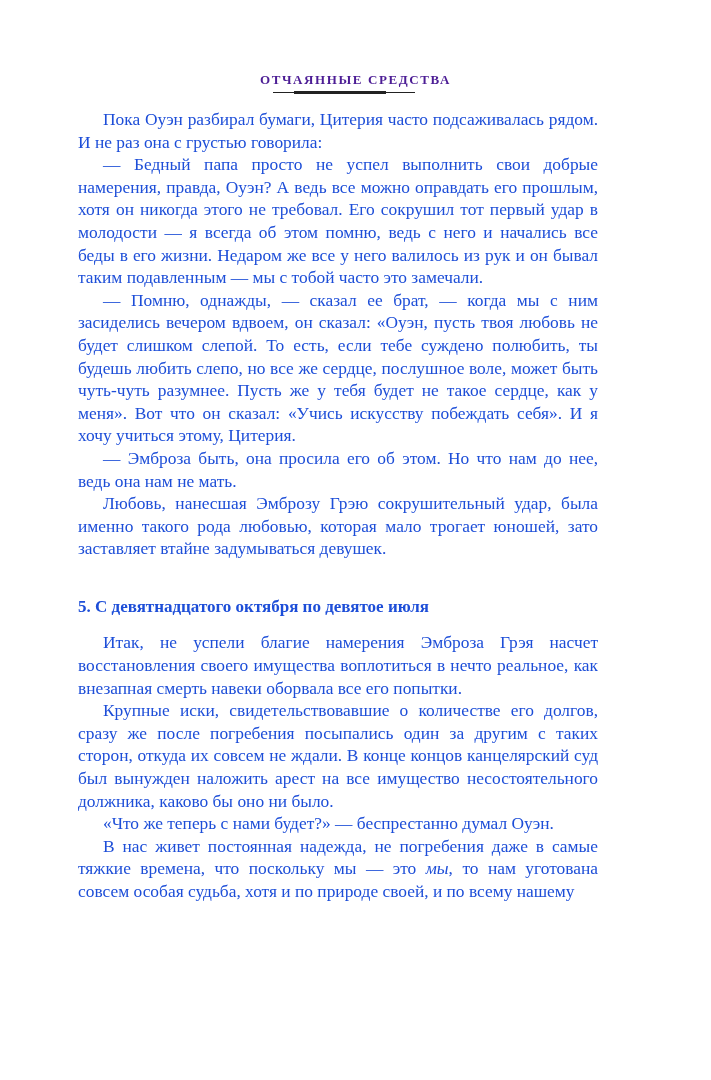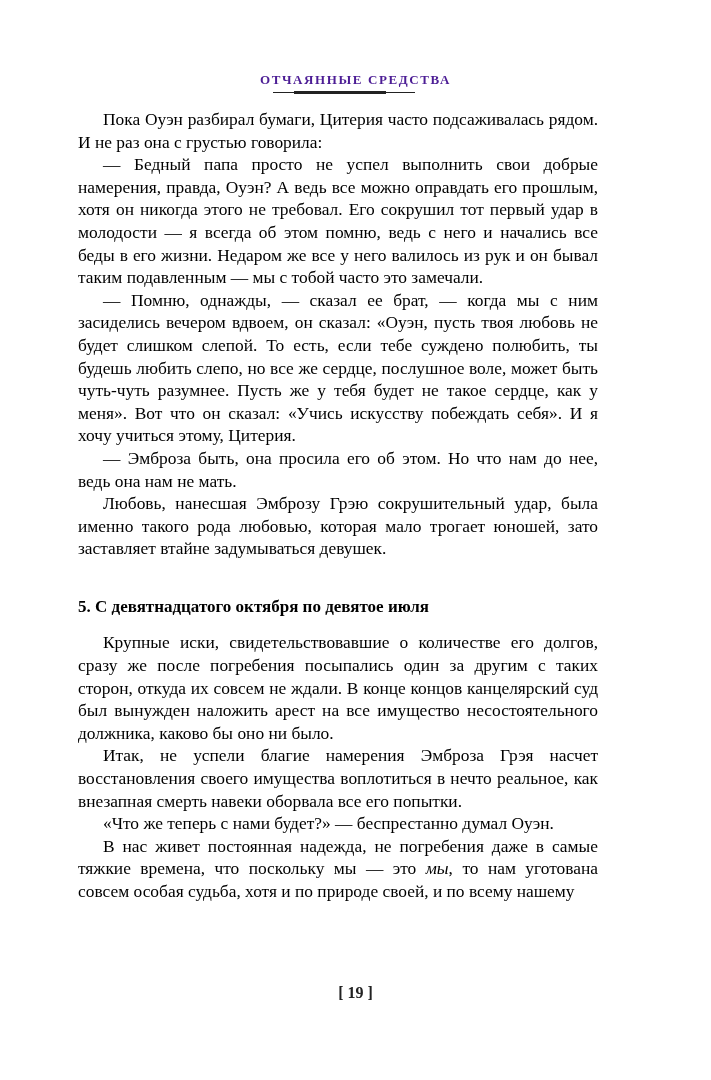--- a/index.html
+++ b/index.html
@@ -8,21 +8,21 @@
     .running-head {
       position: absolute; top: 72px; left: 0; width: 711px; text-align: center;
       font-family: "Liberation Serif", "DejaVu Serif", serif; font-weight: bold;
       font-size: 13px; letter-spacing: 1.6px; color: #4c1d95;
     }
     .rule { position: absolute; top: 92px; left: 273px; width: 142px; height: 1px; background: #222; }
     .rule-thick { position: absolute; top: 91px; left: 294px; width: 92px; height: 3px; background: #222; }
     .text {
       position: absolute; left: 78px; top: 108px; width: 520px;
       font-family: "Liberation Serif", "DejaVu Serif", serif; font-size: 17.4px; line-height: 22.6px;
-      text-align: justify; color: #000000;
+      text-align: justify; color: #1d4ed8;
     }
     .text p { margin: 0; text-indent: 25px; text-align-last: left; }
     .chapter-title {
       font-family: "Liberation Serif", "DejaVu Serif", serif; font-weight: bold; font-size: 17px;
       text-align: left; margin: 36px 0 13px 0; text-indent: 0;
     }
     .folio {
       position: absolute; top: 984px; left: 0; width: 711px; text-align: center;
       font-family: "Liberation Serif", "DejaVu Serif", serif; font-weight: bold; font-size: 16px; color: #222;
     }
@@ -38,20 +38,19 @@
 
   <div class="text">
     <p>Пока Оуэн разбирал бумаги, Цитерия часто подсаживалась рядом. И не раз она с грустью говорила:</p>
     <p>— Бедный папа просто не успел выполнить свои добрые намерения, правда, Оуэн? А ведь все можно оправдать его прошлым, хотя он никогда этого не требовал. Его сокрушил тот первый удар в молодости — я всегда об этом помню, ведь с него и начались все беды в его жизни. Недаром же все у него валилось из рук и он бывал таким подавленным — мы с тобой часто это замечали.</p>
     <p>— Помню, однажды, — сказал ее брат, — когда мы с ним засиделись вечером вдвоем, он сказал: «Оуэн, пусть твоя любовь не будет слишком слепой. То есть, если тебе суждено полюбить, ты будешь любить слепо, но все же сердце, послушное воле, может быть чуть-чуть разумнее. Пусть же у тебя будет не такое сердце, как у меня». Вот что он сказал: «Учись искусству побеждать себя». И я хочу учиться этому, Цитерия.</p>
     <p>— Эмброза быть, она просила его об этом. Но что нам до нее, ведь она нам не мать.</p>
     <p>Любовь, нанесшая Эмброзу Грэю сокрушительный удар, была именно такого рода любовью, которая мало трогает юношей, зато заставляет втайне задумываться девушек.</p>
 
     <div class="chapter-title">5. С девятнадцатого октября по девятое июля</div>
 
+    <p>Итак, не успели благие намерения Эмброза Грэя насчет восстановления своего имущества воплотиться в нечто реальное, как внезапная смерть навеки оборвала все его попытки.</p>
     <p>Крупные иски, свидетельствовавшие о количестве его долгов, сразу же после погребения посыпались один за другим с таких сторон, откуда их совсем не ждали. В конце концов канцелярский суд был вынужден наложить арест на все имущество несостоятельного должника, каково бы оно ни было.</p>
-    <p>Итак, не успели благие намерения Эмброза Грэя насчет восстановления своего имущества воплотиться в нечто реальное, как внезапная смерть навеки оборвала все его попытки.</p>
     <p>«Что же теперь с нами будет?» — беспрестанно думал Оуэн.</p>
     <p><span>В нас живет постоянная надежда, не погребения даже в самые тяжкие времена, что поскольку мы — это </span><em>мы</em><span>, то нам уготована совсем особая судьба, хотя и по природе своей, и по всему нашему</span></p>
   </div>
 
-  <div class="folio">[ 19 ]</div>
 </div>
 
 </body></html>

